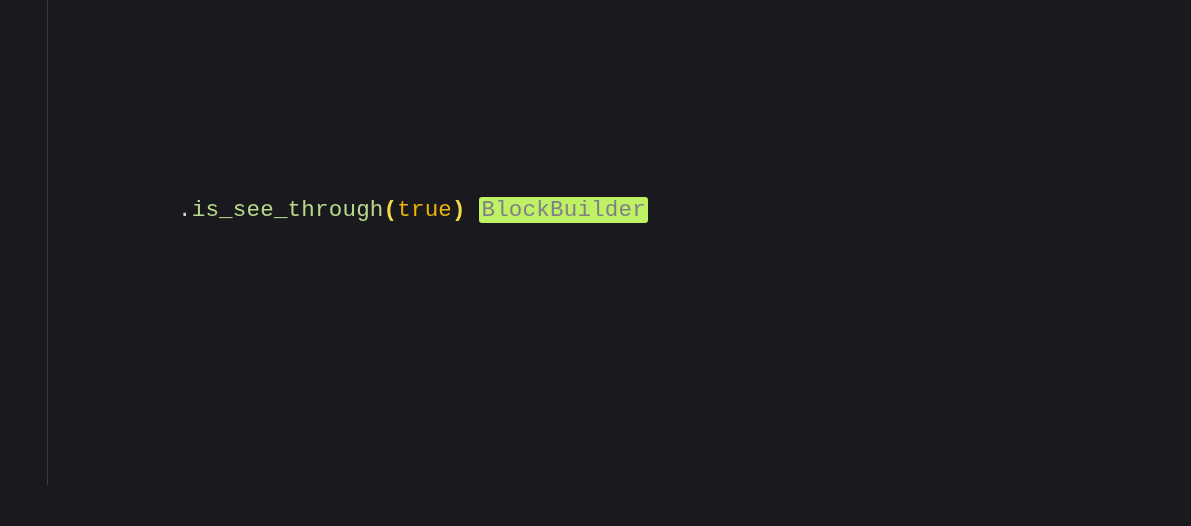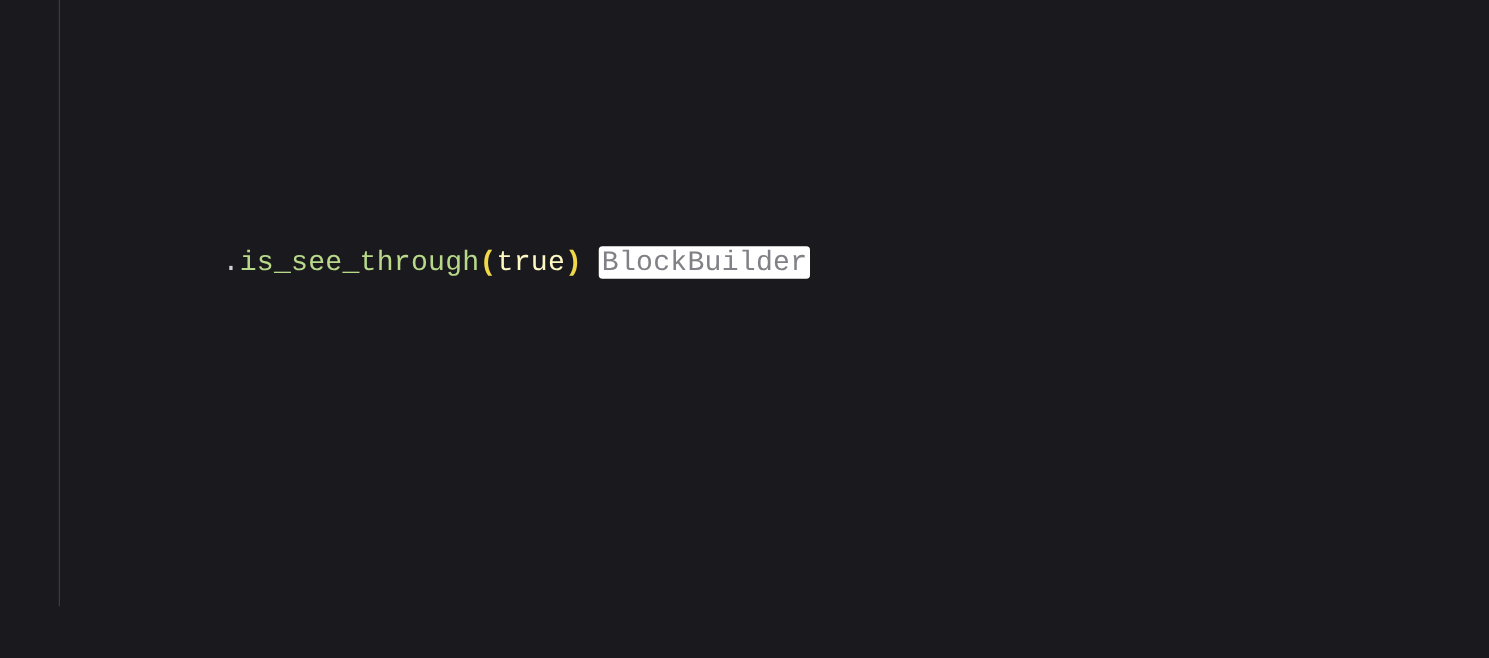--- a/index.html
+++ b/index.html
@@ -30,22 +30,22 @@
     background: #3a3a40;
   }
   .line {
     position: relative;
     height: 37.5px;
     padding-left: 0;
   }
   .c-punct  { color: #d2d2d2; }
   .c-paren  { color: #f0d849; font-weight: 600; }
   .c-green  { color: #b8d98a; }
-  .c-bool   { color: #fef9c3; }
-  .c-hint   { color: #808086; background: #ffffff; border-radius:3px; padding: 0 2px; }
+  .c-bool   { color: #eab308; }
+  .c-hint   { color: #808086; background: #bef264; border-radius:3px; padding: 0 2px; }
   .pad-l6  { padding-left: 178px; }
 </style>
 </head>
 <body>
 
 <div class="editor">
   <div class="guide"></div>
 
   
   <div class="line pad-l6"><span class="c-punct">.</span><span class="c-green">is_see_through</span><span class="c-paren">(</span><span class="c-bool">true</span><span class="c-paren">)</span> <span class="c-hint">BlockBuilder</span></div>

